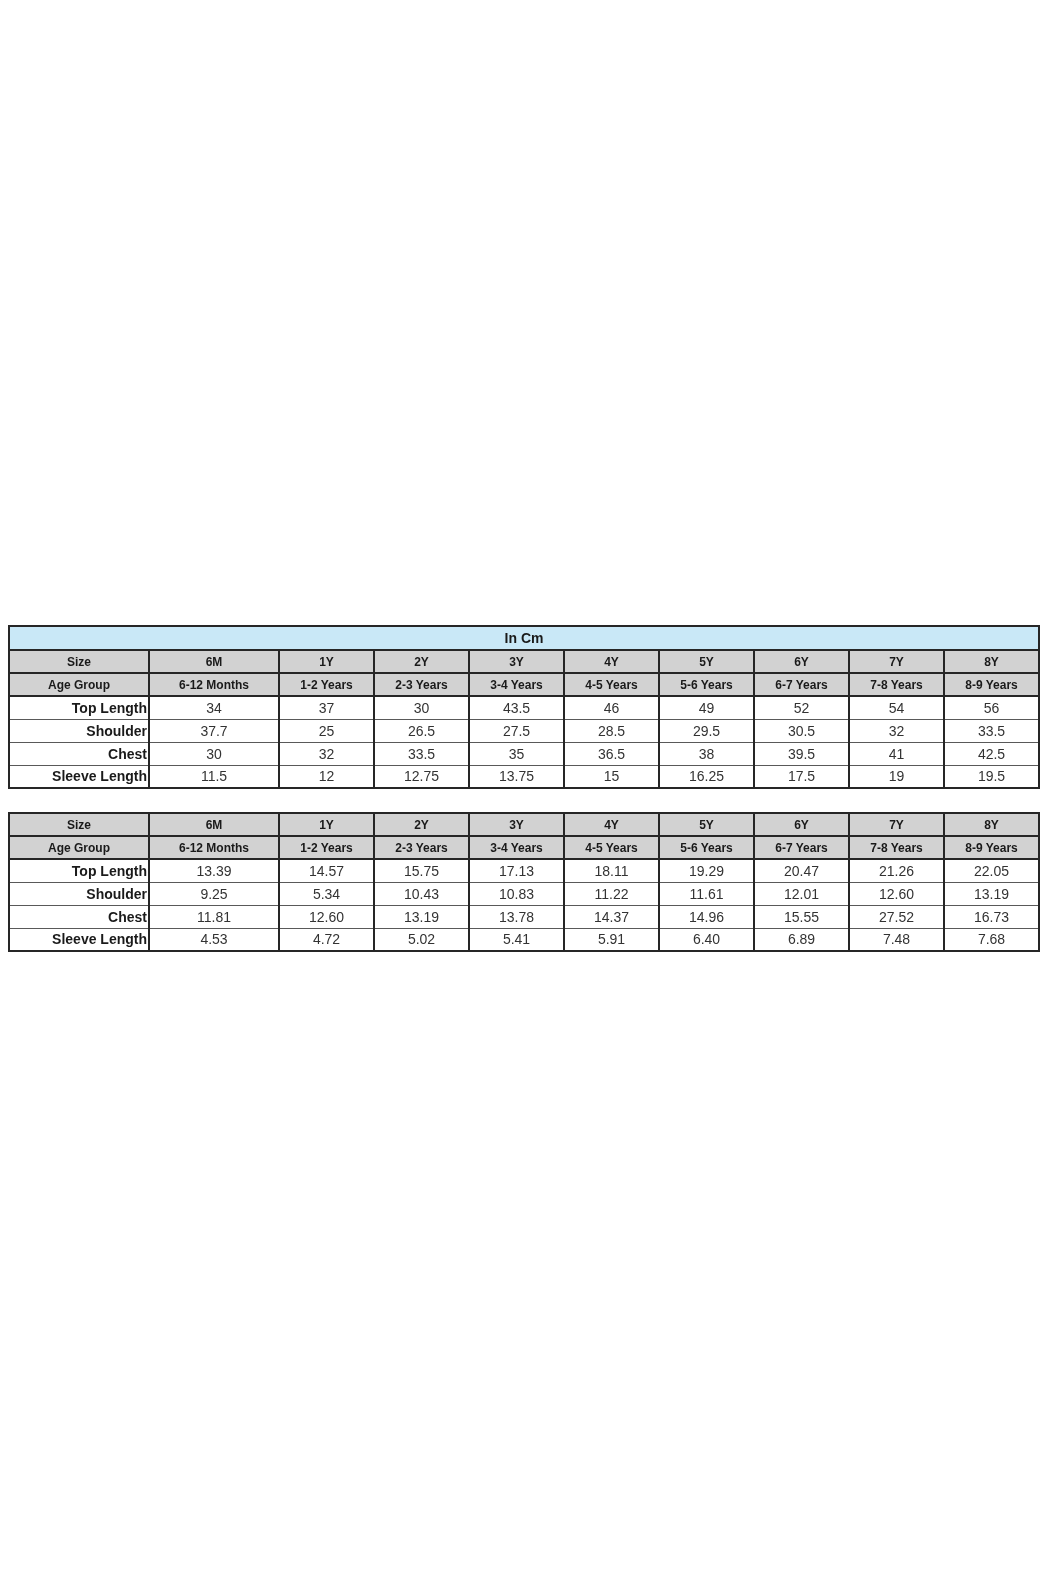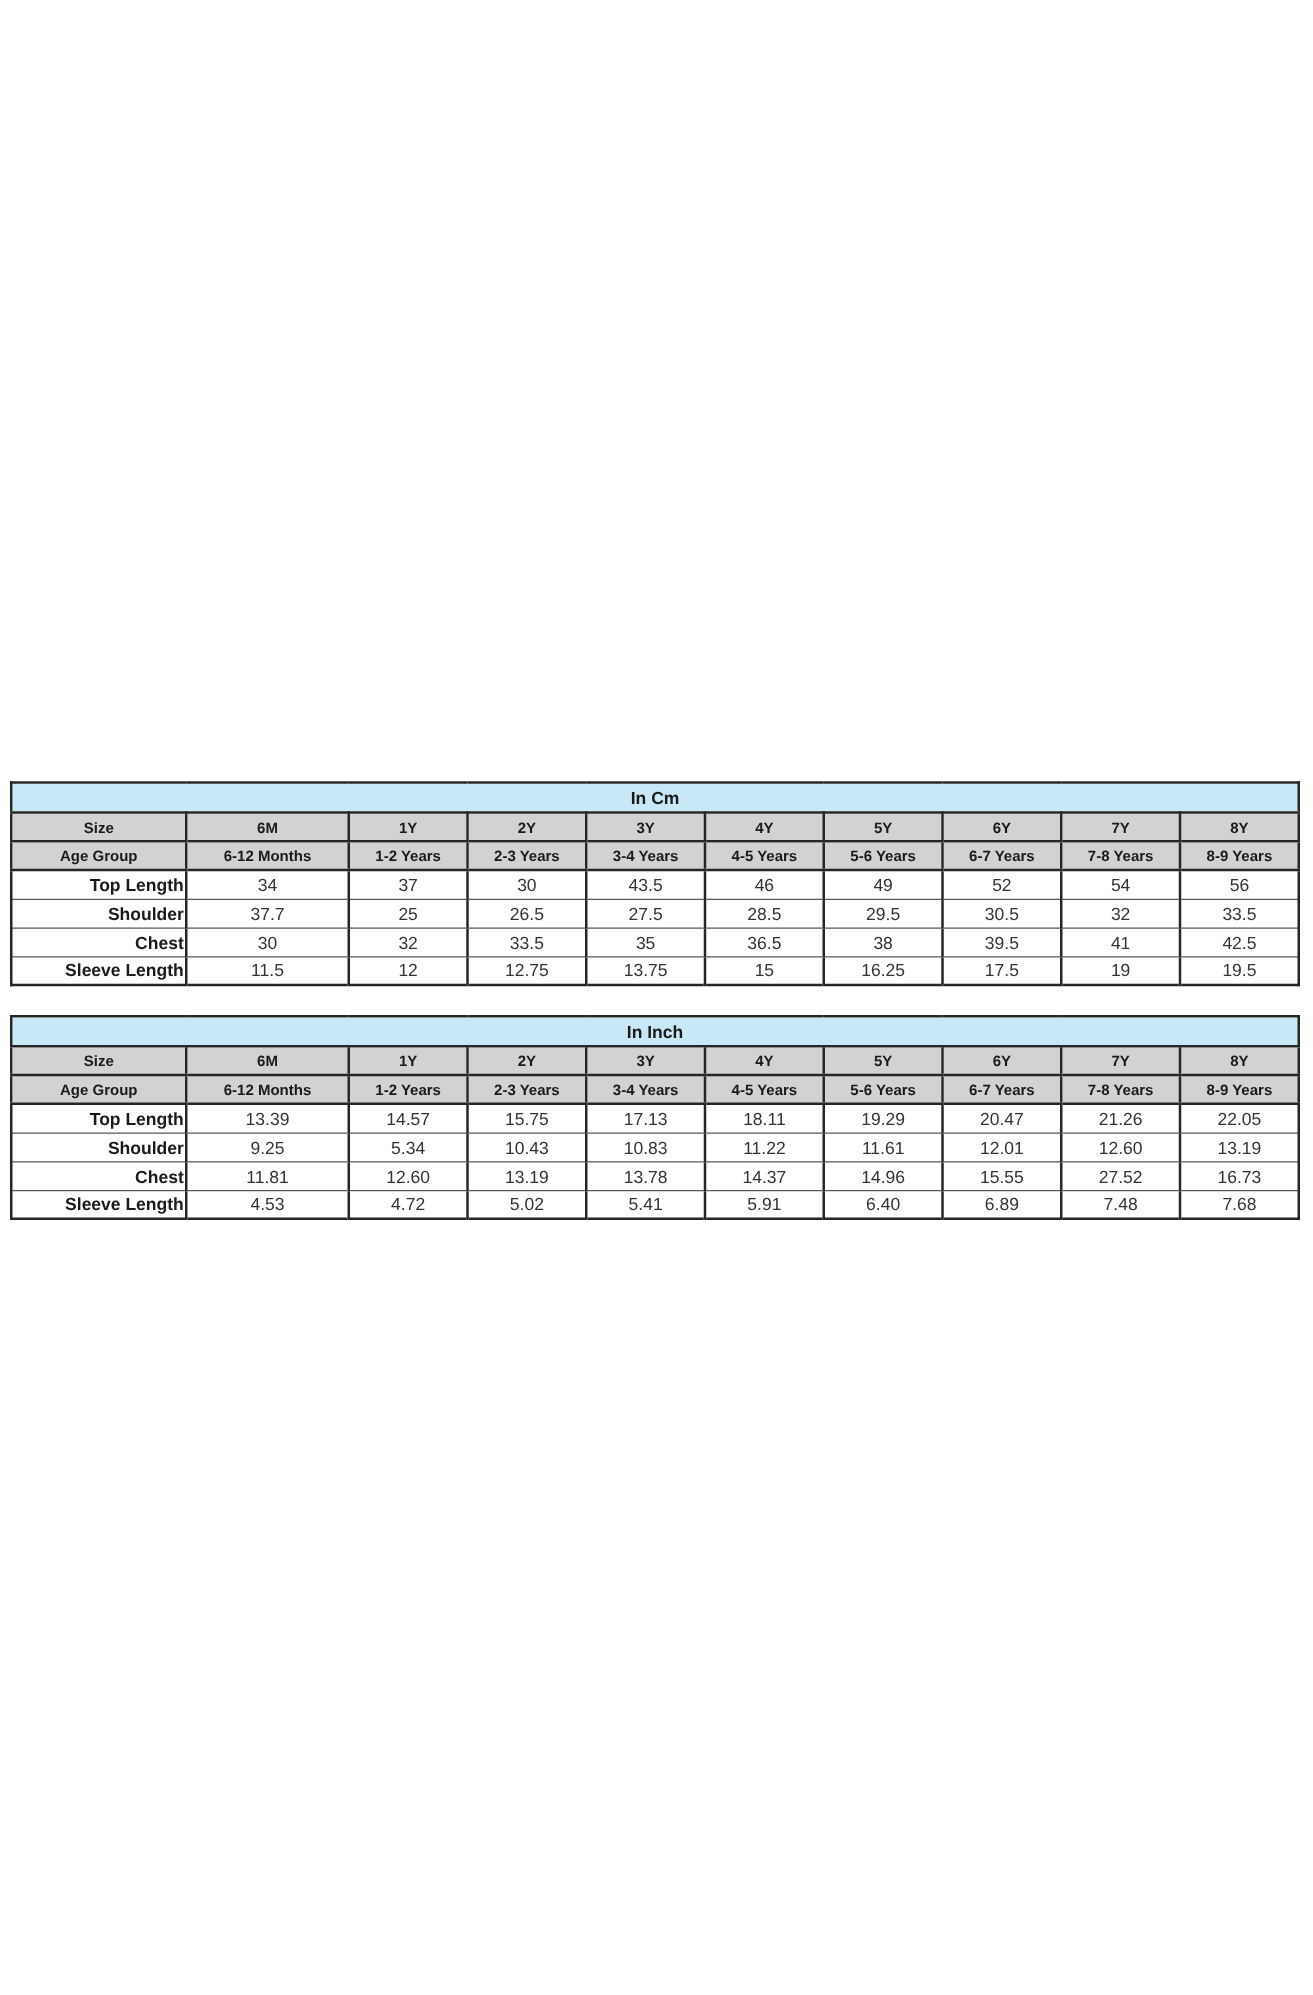--- a/index.html
+++ b/index.html
@@ -169,23 +169,20 @@
       <col style="width:95px">
         <col style="width:95px">
         <col style="width:95px">
         <col style="width:95px">
       <col style="width:95px">
         <col style="width:95px">
         <col style="width:95px">
         <col style="width:95px">
     </colgroup>
     <tbody>
-        <tr class="title-row">
-          <td class="title-cell" colspan="10">In Inch</td>
-        </tr>
         <tr class="header-row">
           <td>Size</td>
           <td>6M</td>
           <td>1Y</td>
           <td>2Y</td>
           <td>3Y</td>
           <td>4Y</td>
           <td>5Y</td>
           <td>6Y</td>
           <td>7Y</td>

